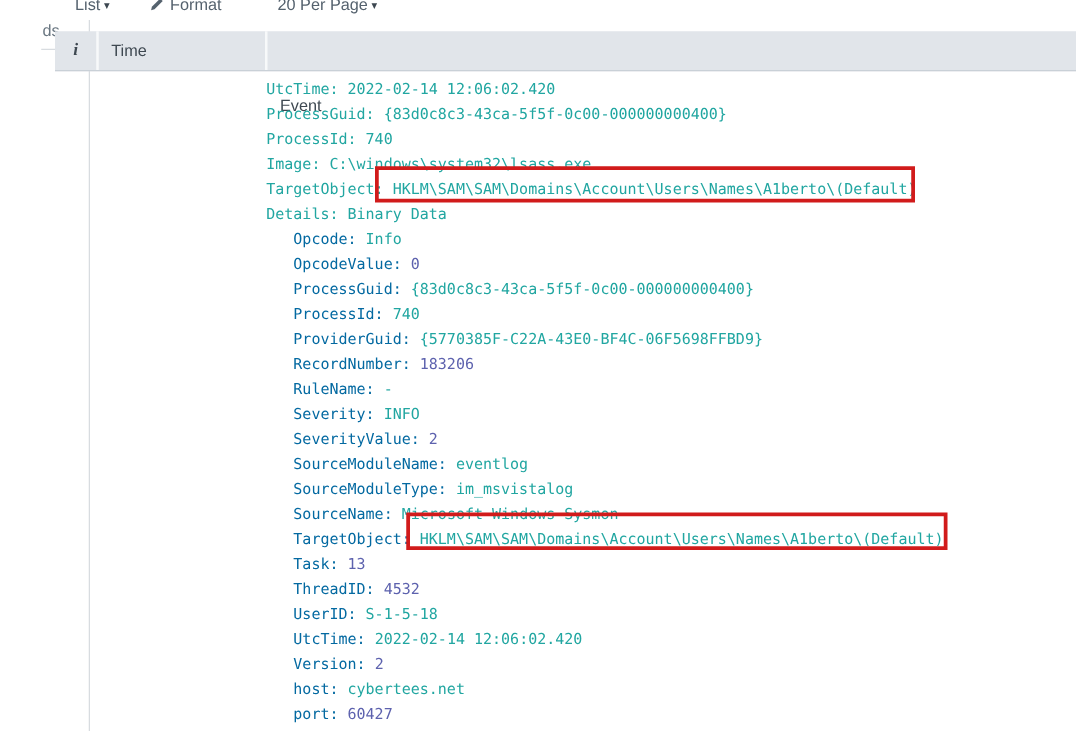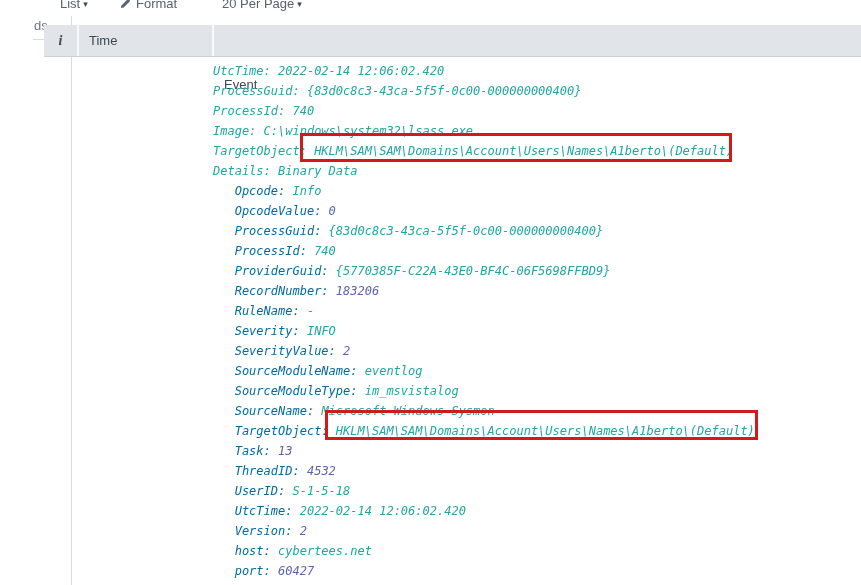--- a/index.html
+++ b/index.html
@@ -75,21 +75,21 @@
   .th-event { flex: 1; padding-left: 10px; margin-top: 44px; }
 
   
   .event-text {
     position: absolute; left: 213px; top: 61px;
     font-family: "DejaVu Sans Mono", "Liberation Mono", monospace;
     font-size: 12px;
     line-height: 20px;
     white-space: pre;
   }
-  .ev-line { height: 20px; font-style: italic; }
+  .ev-line { height: 20px; }
   .c-str   { color: #21a6a1; }
   .c-key   { color: #0369a1; }
   .c-num   { color: #5d62ae; }
   .c-punct { color: #4d4d4d; }
   .c-link  { color: #4a82c3; cursor: pointer; }
 
   
   .red-box {
     position: absolute;
     border: 3px solid #d11b1b;

